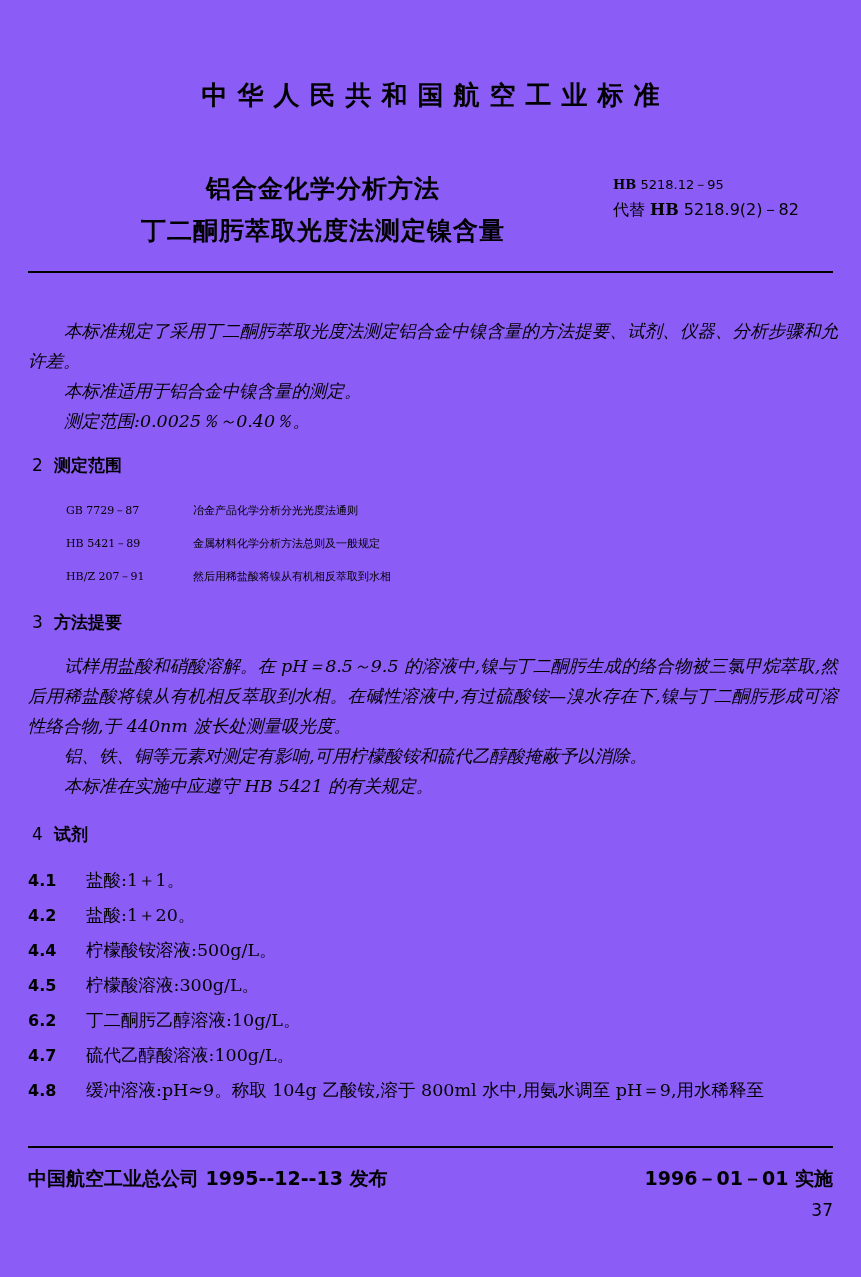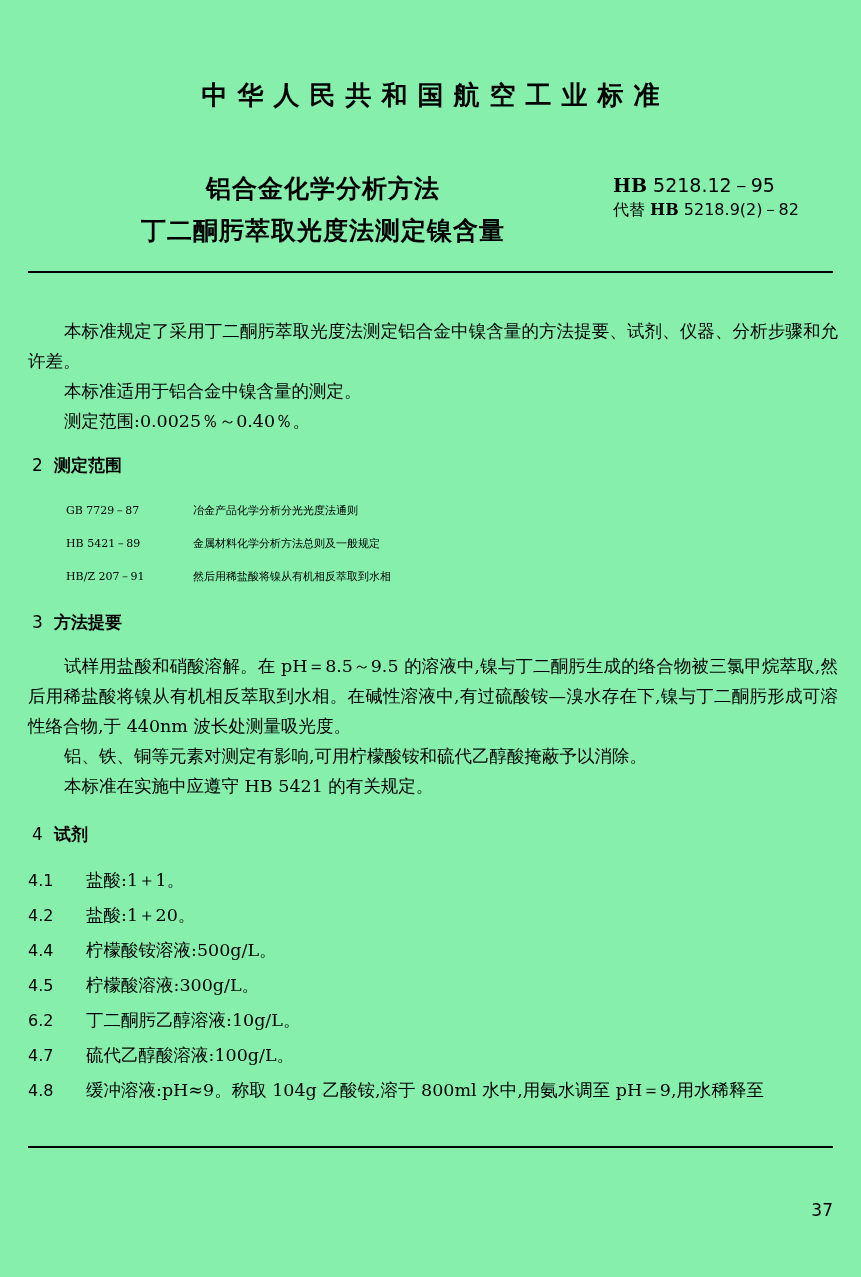--- a/index.html
+++ b/index.html
@@ -10,21 +10,21 @@
   }
   body {
     font-family: "DejaVu Sans", "Liberation Sans", sans-serif;
     color: #000000;
   }
   .page {
     position: relative;
     width: 861px;
     height: 1277px;
     margin: 0 auto;
-    background: #86efac;
+    background: #8b5cf6;
     overflow: hidden;
     box-sizing: border-box;
     padding-left: 36px;
   }
 
   
   .doc-header {
     position: absolute;
     top: 78px;
     left: 0;
@@ -61,21 +61,21 @@
   .title-line-2 { display: block; }
 
   .std-no-block {
     position: absolute;
     right: 0;
     top: 4px;
     width: 220px;
     text-align: left;
   }
   .std-no {
-    font-size: 19px;
+    font-size: 13px;
     line-height: 26px;
     white-space: nowrap;
   }
   .std-no .bold-hb {
     font-weight: bold;
     font-family: "DejaVu Serif", "Liberation Serif", serif;
   }
   .std-replace {
     font-size: 16px;
     line-height: 24px;
@@ -124,21 +124,21 @@
     font-weight: normal;
   }
   .para {
     font-size: 17.5px;
     line-height: 30px;
     margin: 0;
     padding: 0;
     text-align: justify;
     font-family: "DejaVu Serif", "Liberation Serif", serif;
   }
-  .indent2 { text-indent: 36px; }
+  .indent2 { text-indent: 36px; font-style: italic; }
   .gap-md { height: 16px; }
   .gap-lg { height: 20px; }
 
   
   .ref-list {
     margin: 0;
     padding: 0;
     list-style: none;
   }
   .ref-row {
@@ -162,21 +162,21 @@
   .reagent-row {
     display: flex;
     font-size: 17.5px;
     line-height: 35px;
     font-family: "DejaVu Serif", "Liberation Serif", serif;
     white-space: nowrap;
   }
   .reagent-num {
     flex: 0 0 46px;
     width: 46px;
-    font-weight: normal;
+    font-weight: bold;
     font-family: "DejaVu Sans", "Liberation Sans", sans-serif;
     font-size: 16px;
   }
   .reagent-text {
     flex: 1 1 auto;
     padding-left: 12px;
   }
 
   
   .footer {
@@ -288,16 +288,20 @@
       <div class="reagent-row">
         <span class="reagent-num">4.8</span>
         <span class="reagent-text">缓冲溶液:pH≈9。称取 104g 乙酸铵,溶于 800ml 水中,用氨水调至 pH＝9,用水稀释至</span>
       </div>
     </div>
 
   </div>
 
   <div class="rule-bottom"></div>
 
+  <div class="footer">
+    <span class="footer-left">中国航空工业总公司 1995--12--13 发布</span>
+    <span class="footer-right">1996－01－01 实施</span>
+  </div>
 
   <div class="page-num">37</div>
 
 </div>
 
 </body></html>

